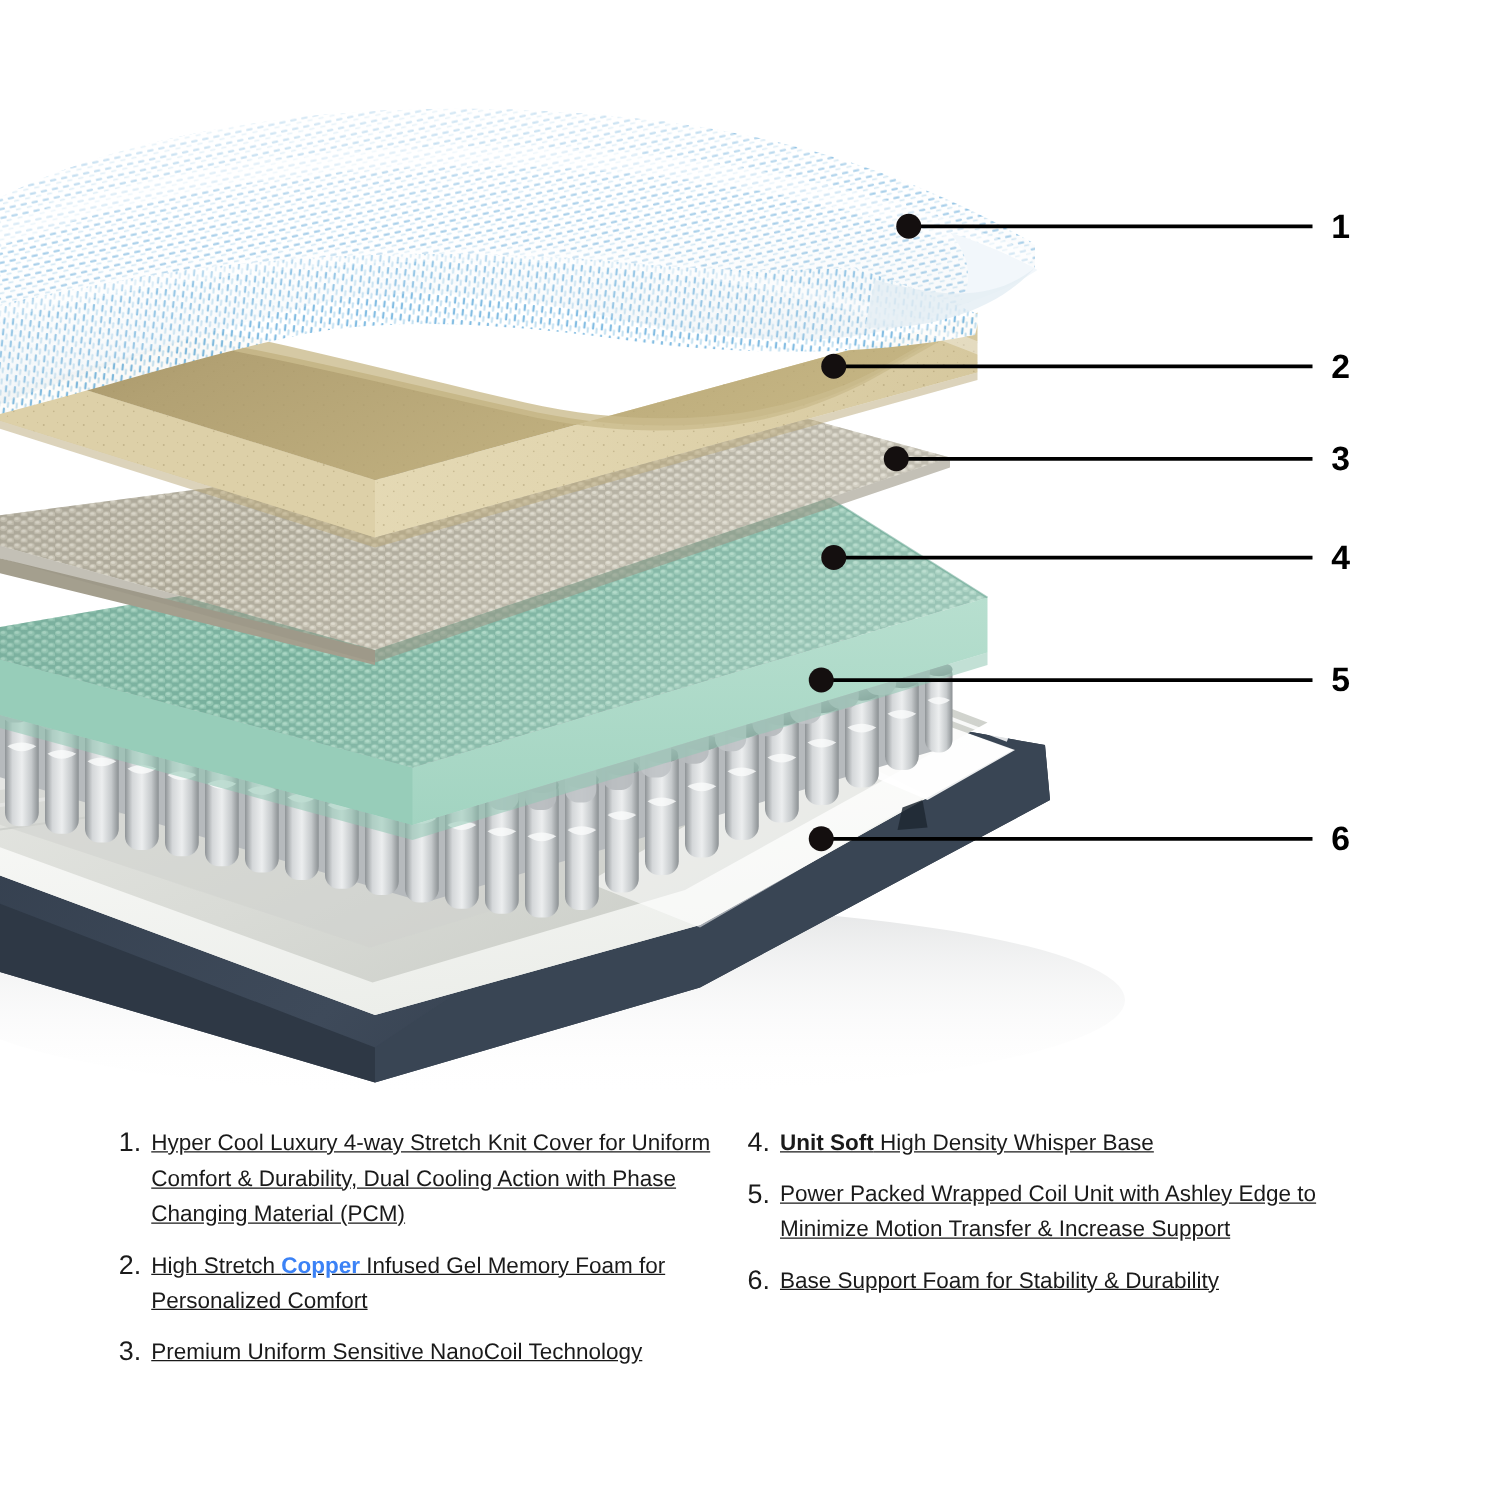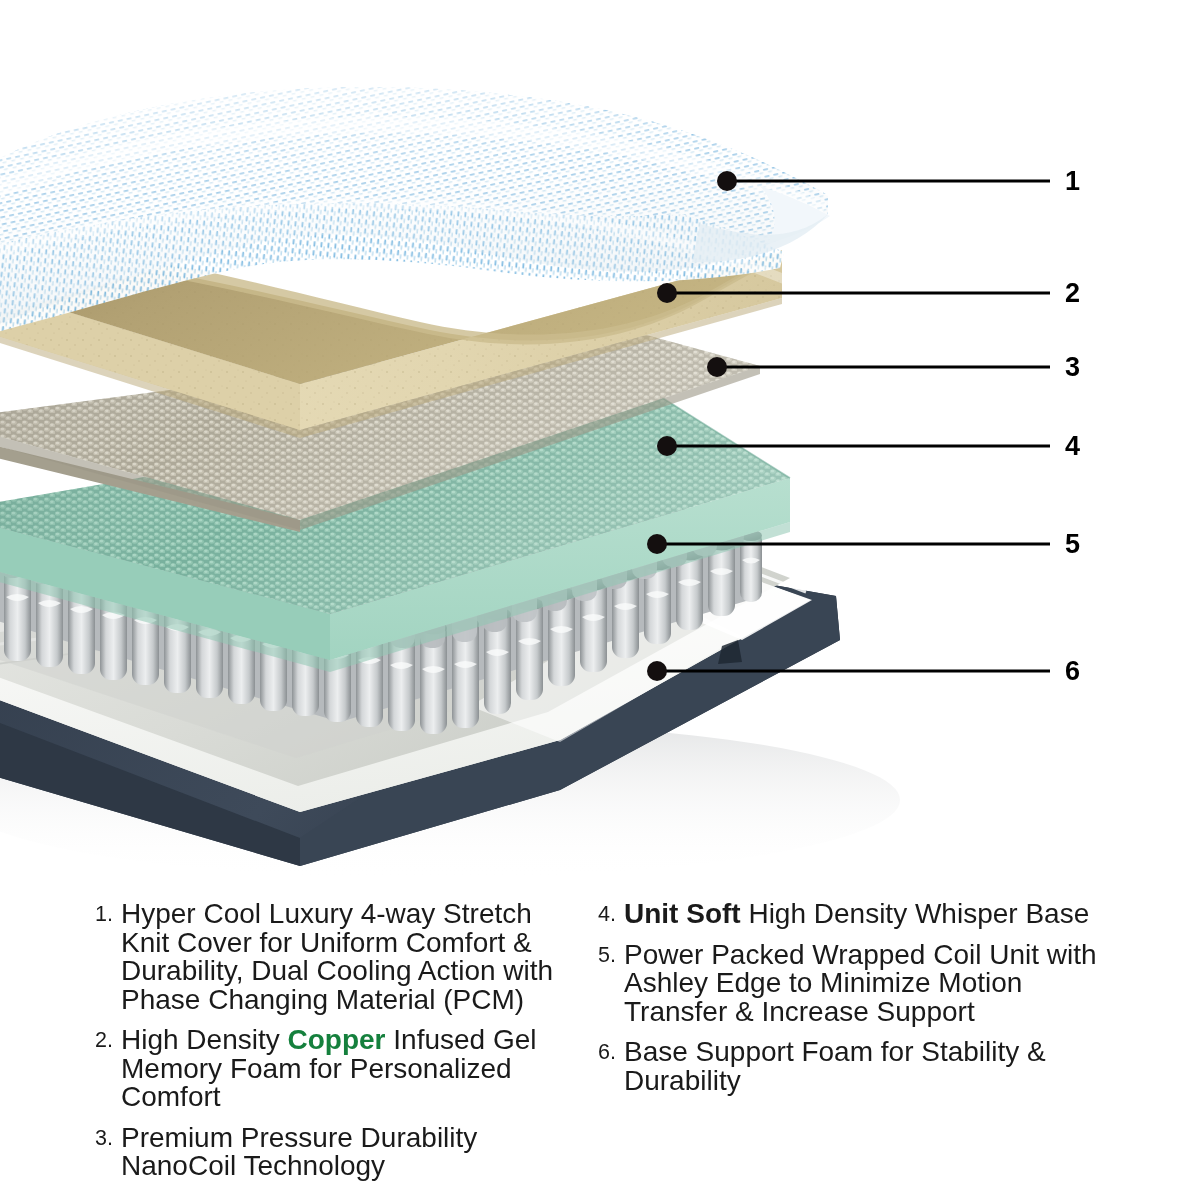--- a/index.html
+++ b/index.html
@@ -47,27 +47,28 @@
   .legend-num{
     flex:0 0 auto;
     width:26px;
     font-size:21.5px;
     line-height:28.5px;
     color:#1a1a1a;
     font-weight:400;
   }
   .legend-text{
     flex:1 1 auto;
-    font-size:28px;
+    font-size:18px;
     line-height:28.5px;
     color:#1a1a1a;
     font-weight:400;
+    text-decoration:underline;
   }
   .legend-text b{font-weight:700;}
-  .legend-text .copper{color:#15803d;font-weight:700;}
+  .legend-text .copper{color:#3b82f6;font-weight:700;}
 </style>
 </head>
 <body>
 
 <div id="stage">
 
   <div id="diagram">
     <svg width="1200" height="890" viewBox="0 0 1200 890" xmlns="http://www.w3.org/2000/svg">
       <defs>
 
@@ -567,26 +568,26 @@
 
     <div class="legend-col" id="legend-col-left">
 
       <div class="legend-item">
         <div class="legend-num">1.</div>
         <div class="legend-text"><span>Hyper Cool Luxury 4-way Stretch Knit Cover for Uniform Comfort &amp; Durability, Dual Cooling Action with Phase Changing Material (PCM)</span></div>
       </div>
 
       <div class="legend-item">
         <div class="legend-num">2.</div>
-        <div class="legend-text"><span>High Density </span><span class="copper">Copper</span><span> Infused Gel Memory Foam for Personalized Comfort</span></div>
+        <div class="legend-text"><span>High Stretch </span><span class="copper">Copper</span><span> Infused Gel Memory Foam for Personalized Comfort</span></div>
       </div>
 
       <div class="legend-item">
         <div class="legend-num">3.</div>
-        <div class="legend-text"><span>Premium Pressure Durability NanoCoil Technology</span></div>
+        <div class="legend-text"><span>Premium Uniform Sensitive NanoCoil Technology</span></div>
       </div>
 
     </div>
 
     <div class="legend-col" id="legend-col-right">
 
       <div class="legend-item">
         <div class="legend-num">4.</div>
         <div class="legend-text"><b>Unit Soft</b><span> High Density Whisper Base</span></div>
       </div>

